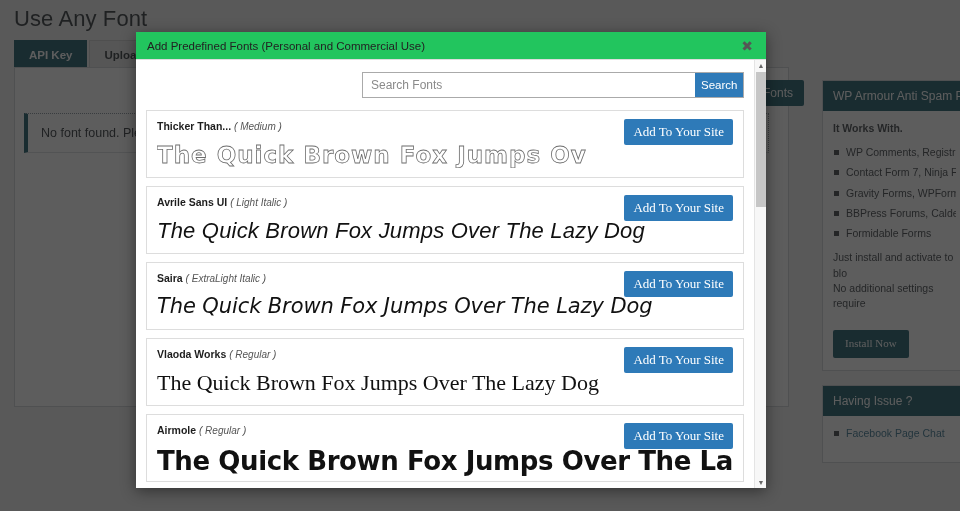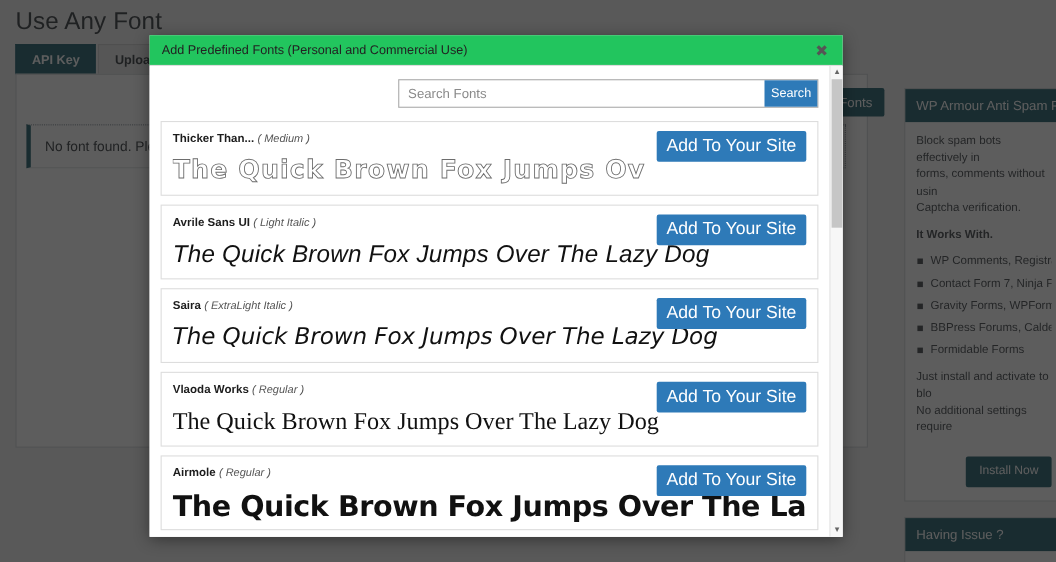--- a/index.html
+++ b/index.html
@@ -80,21 +80,21 @@
   .side-list { list-style: none; margin: 0 0 9px 0; padding: 0; }
   .side-list li {
     position: relative; padding-left: 13px; margin-bottom: 5px;
     white-space: nowrap; overflow: hidden;
   }
   .side-list li::before {
     content: ""; position: absolute; left: 1px; top: 5px;
     width: 5px; height: 5px; background: #32373c;
   }
   .side-list.links li { color: #2f6d8a; }
-  .install-row { display: flex; justify-content: flex-end; margin-top: 19px; }
+  .install-row { display: flex; justify-content: flex-start; margin-top: 19px; font-family: Liberation Serif, serif; }
   .install-btn {
     background: #0b4f5e; color: #fff; font-size: 11px;
     padding: 6px 12px; border-radius: 2px; white-space: nowrap;
   }
 
   
   .overlay {
     position: absolute; inset: 0;
     background: rgba(30,30,30,0.72);
     z-index: 50;
@@ -155,22 +155,22 @@
     border: 1px solid #ddd; background: #fff;
     margin-bottom: 8px; padding: 9px 10px 6px 10px;
     position: relative; height: 68px; overflow: hidden;
   }
   .font-meta { font-size: 10.5px; color: #1d1d1d; }
   .font-meta .name { font-weight: 700; }
   .font-meta .style { font-style: italic; color: #555; font-size: 10px; }
   .add-btn {
     position: absolute; right: 10px; top: 8px;
     background: #2e7ab8; color: #fff;
-    font-size: 16px; padding: 5px 9px;
-    border-radius: 2px; white-space: nowrap;
+    font-size: 13px; padding: 5px 9px;
+    border-radius: 2px; white-space: nowrap; font-family: Liberation Serif, serif;
   }
   .font-sample {
     margin-top: 10px; white-space: nowrap;
     overflow: hidden; color: #111;
   }
   .s-outline {
     font-size: 23px; color: transparent;
     -webkit-text-stroke: 0.8px #6d6d6d;
     font-family: "DejaVu Sans", sans-serif;
     font-weight: 700; letter-spacing: 1px;
@@ -229,25 +229,20 @@
 
     <div class="notice">No font found. Please c</div>
 
     <div class="add-fonts-btn">d Fonts</div>
 
     <div class="sidebar">
 
       <div class="side-card">
         <div class="side-card-head">WP Armour  Anti Spam Plu</div>
         <div class="side-card-body">
-          <p>
-            <span>Block spam bots effectively in</span><br>
-            <span>forms, comments without usin</span><br>
-            <span>Captcha verification.</span>
-          </p>
           <p class="bold">It Works With.</p>
           <ul class="side-list">
             <li>WP Comments, Registrato</li>
             <li>Contact Form 7, Ninja Forr</li>
             <li>Gravity Forms, WPForms</li>
             <li>BBPress Forums, Caldera F</li>
             <li>Formidable Forms</li>
           </ul>
           <p>
             <span>Just install and activate to blo</span><br>

